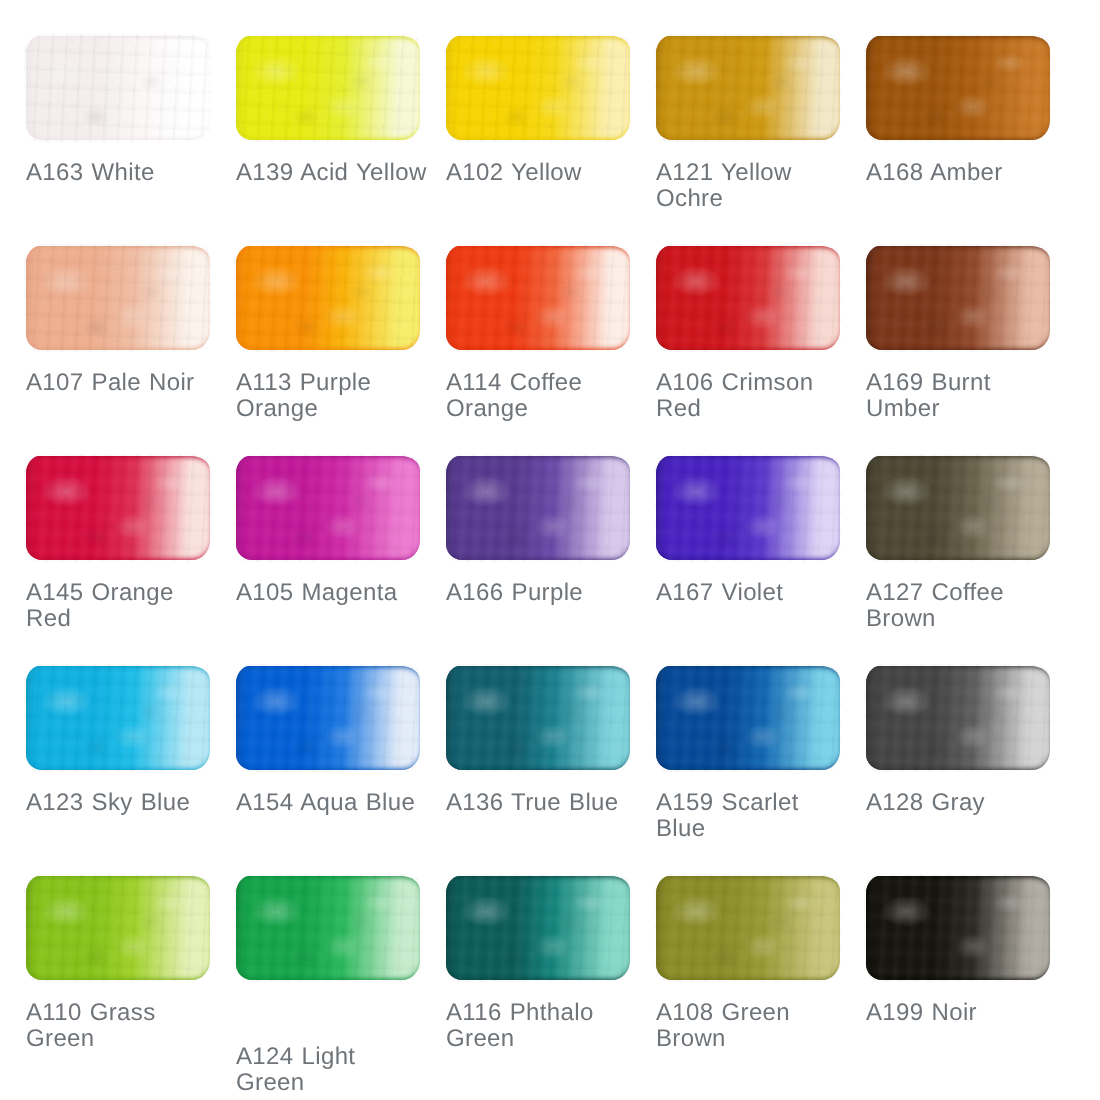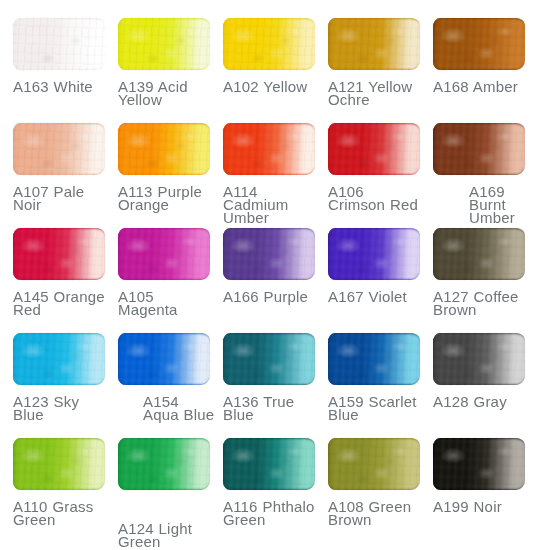--- a/index.html
+++ b/index.html
@@ -74,21 +74,21 @@
     content: "";
     position: absolute;
     left: -1px; top: -1px; right: -1px; bottom: -1px;
     border-radius: inherit;
     background:
       repeating-linear-gradient(93deg, rgba(0,0,0,0.035) 0px, rgba(0,0,0,0) 2px, rgba(255,255,255,0.03) 4px, rgba(0,0,0,0) 7px),
       repeating-linear-gradient(2deg, rgba(0,0,0,0.025) 0px, rgba(0,0,0,0) 3px, rgba(255,255,255,0.02) 6px, rgba(0,0,0,0) 9px);
     pointer-events: none;
   }
   .swatch-label {
-    font-size: 15px;
+    font-size: 12px;
     line-height: 13px;
     color: #6f7479;
     letter-spacing: 0.18px;
     max-width: 96px;
     word-spacing: 0.5px;
   }
 </style>
 </head>
 <body>
 
@@ -136,33 +136,33 @@
         <div class="swatch-cell">
           <div class="swatch-chip-wrap">
             <div class="swatch-chip" title="A113 Summer Orange" style="background: linear-gradient(92deg, rgb(238, 130, 0) 0%, rgb(249, 145, 4) 6%, rgb(249, 145, 4) 38%, rgb(250, 179, 9) 58%, rgb(247, 238, 106) 88%, rgb(247, 238, 106) 100%); box-shadow: rgb(238, 130, 0) 2px 0px 3px -1px inset, rgb(238, 130, 0) 0px 2px 3px -2px inset, rgb(238, 130, 0) 0px -2px 3px -2px inset;"></div>
           </div>
           <div class="swatch-label" style="color: rgb(111, 116, 121);">A113 Purple Orange</div>
         </div>
         <div class="swatch-cell">
           <div class="swatch-chip-wrap">
             <div class="swatch-chip" title="A114 Cadmium Orange" style="background: linear-gradient(92deg, rgb(222, 48, 11) 0%, rgb(239, 59, 19) 6%, rgb(239, 59, 19) 38%, rgb(242, 100, 58) 58%, rgb(253, 238, 230) 88%, rgb(253, 238, 230) 100%); box-shadow: rgb(222, 48, 11) 2px 0px 3px -1px inset, rgb(222, 48, 11) 0px 2px 3px -2px inset, rgb(222, 48, 11) 0px -2px 3px -2px inset;"></div>
           </div>
-          <div class="swatch-label" style="color: rgb(111, 116, 121);">A114 Cadmium Umber</div>
+          <div class="swatch-label" style="color: rgb(111, 116, 121);">A114 Coffee Orange</div>
         </div>
         <div class="swatch-cell">
           <div class="swatch-chip-wrap">
             <div class="swatch-chip" title="A106 Crimson Red" style="background: linear-gradient(92deg, rgb(186, 16, 23) 0%, rgb(207, 21, 29) 6%, rgb(207, 21, 29) 38%, rgb(218, 53, 56) 58%, rgb(248, 217, 210) 88%, rgb(248, 217, 210) 100%); box-shadow: rgb(186, 16, 23) 2px 0px 3px -1px inset, rgb(186, 16, 23) 0px 2px 3px -2px inset, rgb(186, 16, 23) 0px -2px 3px -2px inset;"></div>
           </div>
           <div class="swatch-label" style="color: rgb(111, 116, 121);">A106 Crimson Red</div>
         </div>
         <div class="swatch-cell">
           <div class="swatch-chip-wrap">
             <div class="swatch-chip" title="A169 Burnt Umber" style="background: linear-gradient(92deg, rgb(93, 37, 17) 0%, rgb(124, 55, 26) 6%, rgb(124, 55, 26) 38%, rgb(146, 72, 42) 58%, rgb(233, 187, 165) 88%, rgb(233, 187, 165) 100%); box-shadow: rgb(93, 37, 17) 2px 0px 3px -1px inset, rgb(93, 37, 17) 0px 2px 3px -2px inset, rgb(93, 37, 17) 0px -2px 3px -2px inset;"></div>
           </div>
-          <div class="swatch-label" style="color: rgb(111, 116, 121); margin-left: 36px;">A169 Burnt Umber</div>
+          <div class="swatch-label" style="color: rgb(111, 116, 121);">A169 Burnt Umber</div>
         </div>
       </div>
       <div class="swatch-row">
         <div class="swatch-cell">
           <div class="swatch-chip-wrap">
             <div class="swatch-chip" title="A145 Scarlet Red" style="background: linear-gradient(92deg, rgb(191, 8, 51) 0%, rgb(214, 14, 63) 6%, rgb(214, 14, 63) 38%, rgb(222, 45, 82) 58%, rgb(250, 226, 221) 88%, rgb(250, 226, 221) 100%); box-shadow: rgb(191, 8, 51) 2px 0px 3px -1px inset, rgb(191, 8, 51) 0px 2px 3px -2px inset, rgb(191, 8, 51) 0px -2px 3px -2px inset;"></div>
           </div>
           <div class="swatch-label" style="color: rgb(111, 116, 121);">A145 Orange Red</div>
         </div>
         <div class="swatch-cell">
@@ -194,21 +194,21 @@
         <div class="swatch-cell">
           <div class="swatch-chip-wrap">
             <div class="swatch-chip" title="A123 Sky Blue" style="background: linear-gradient(92deg, rgb(11, 158, 201) 0%, rgb(16, 177, 226) 6%, rgb(16, 177, 226) 38%, rgb(29, 189, 232) 58%, rgb(182, 232, 246) 88%, rgb(182, 232, 246) 100%); box-shadow: rgb(11, 158, 201) 2px 0px 3px -1px inset, rgb(11, 158, 201) 0px 2px 3px -2px inset, rgb(11, 158, 201) 0px -2px 3px -2px inset;"></div>
           </div>
           <div class="swatch-label" style="color: rgb(111, 116, 121);">A123 Sky Blue</div>
         </div>
         <div class="swatch-cell">
           <div class="swatch-chip-wrap">
             <div class="swatch-chip" title="A154 Aqua Blue" style="background: linear-gradient(92deg, rgb(3, 80, 182) 0%, rgb(4, 96, 214) 6%, rgb(4, 96, 214) 38%, rgb(31, 122, 226) 58%, rgb(227, 236, 249) 88%, rgb(227, 236, 249) 100%); box-shadow: rgb(3, 80, 182) 2px 0px 3px -1px inset, rgb(3, 80, 182) 0px 2px 3px -2px inset, rgb(3, 80, 182) 0px -2px 3px -2px inset;"></div>
           </div>
-          <div class="swatch-label" style="color: rgb(111, 116, 121); margin-left: 25px;">A154 Aqua Blue</div>
+          <div class="swatch-label" style="color: rgb(111, 116, 121);">A154 Aqua Blue</div>
         </div>
         <div class="swatch-cell">
           <div class="swatch-chip-wrap">
             <div class="swatch-chip" title="A136 True Blue" style="background: linear-gradient(92deg, rgb(13, 76, 88) 0%, rgb(18, 96, 111) 6%, rgb(18, 96, 111) 38%, rgb(27, 129, 144) 58%, rgb(127, 211, 221) 88%, rgb(127, 211, 221) 100%); box-shadow: rgb(13, 76, 88) 2px 0px 3px -1px inset, rgb(13, 76, 88) 0px 2px 3px -2px inset, rgb(13, 76, 88) 0px -2px 3px -2px inset;"></div>
           </div>
           <div class="swatch-label" style="color: rgb(111, 116, 121);">A136 True Blue</div>
         </div>
         <div class="swatch-cell">
           <div class="swatch-chip-wrap">
             <div class="swatch-chip" title="A159 Cerulean Blue" style="background: linear-gradient(92deg, rgb(4, 59, 124) 0%, rgb(6, 74, 153) 6%, rgb(6, 74, 153) 38%, rgb(18, 103, 179) 58%, rgb(121, 210, 233) 88%, rgb(121, 210, 233) 100%); box-shadow: rgb(4, 59, 124) 2px 0px 3px -1px inset, rgb(4, 59, 124) 0px 2px 3px -2px inset, rgb(4, 59, 124) 0px -2px 3px -2px inset;"></div>

